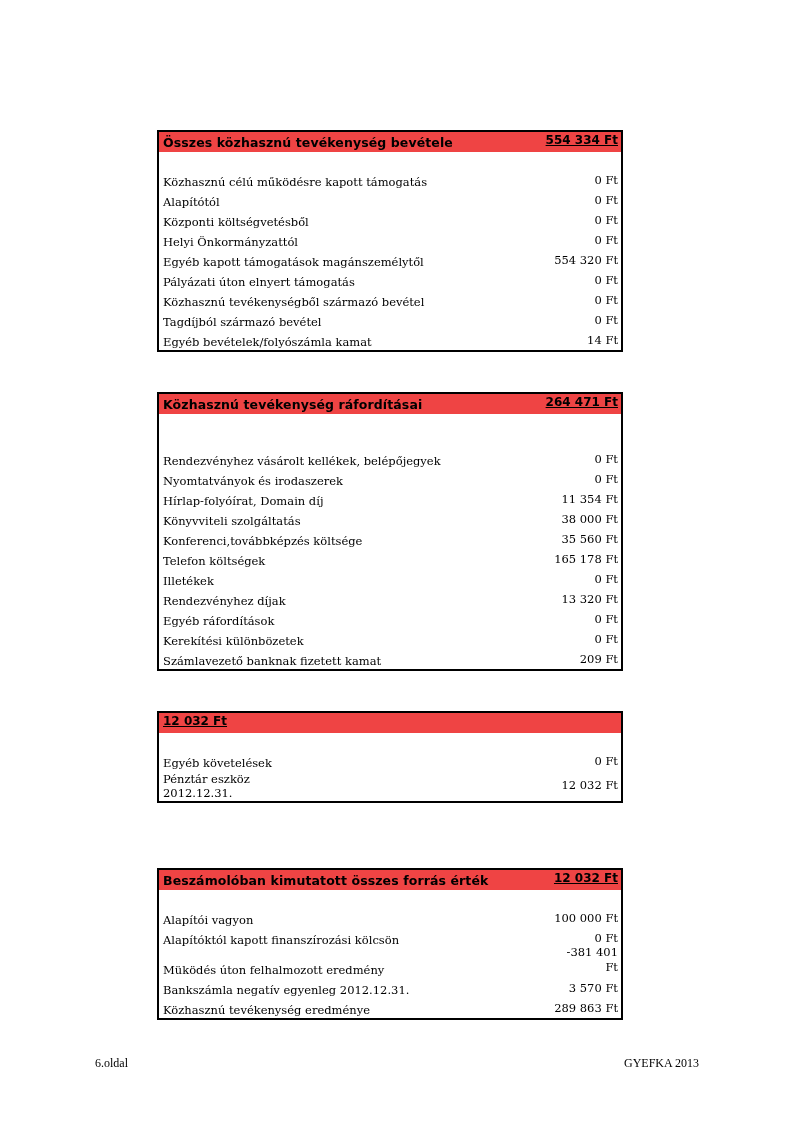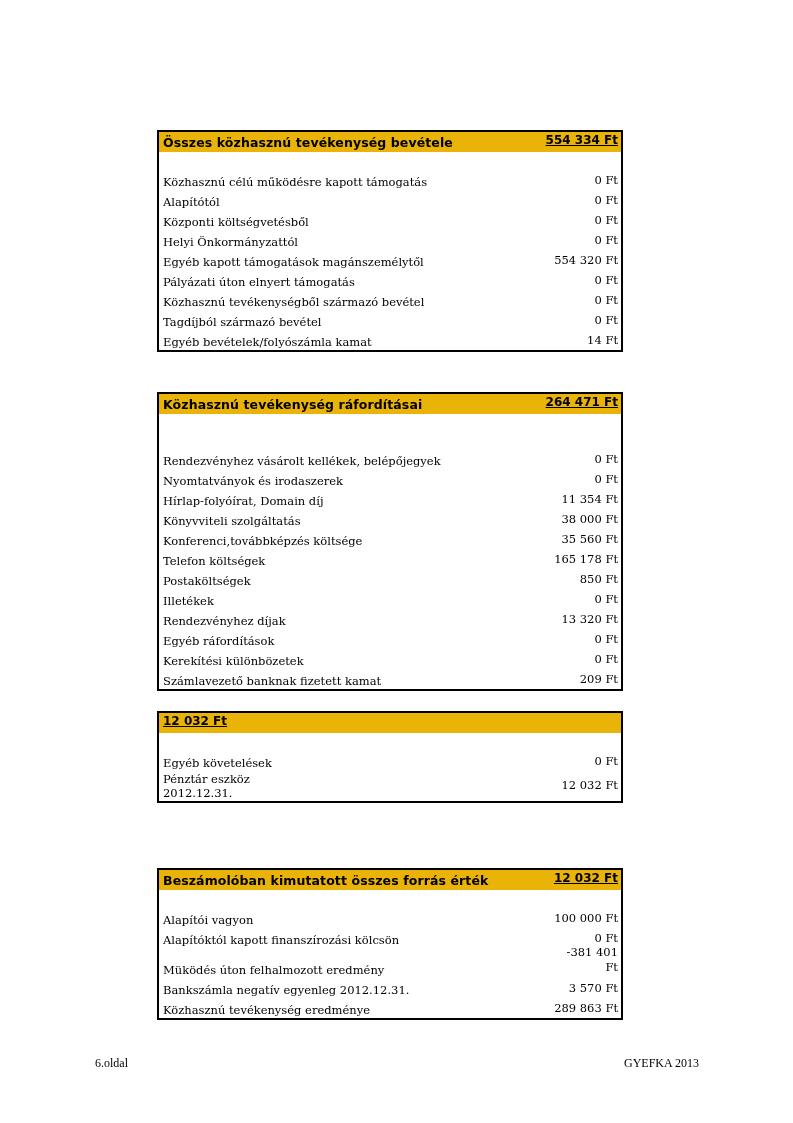--- a/index.html
+++ b/index.html
@@ -3,21 +3,21 @@
 <meta charset="utf-8">
 <style>
   html, body { margin:0; padding:0; background:#ffffff; }
   body { width:793px; height:1123px; position:relative; overflow:hidden; }
   .box {
     position:absolute; left:157px; width:463px;
     border:2px solid #000; box-sizing:border-box; width:466px;
     background:#fff;
   }
   .hdr {
-    background:#eab308; height:20px; display:flex; justify-content:space-between;
+    background:#ef4444; height:20px; display:flex; justify-content:space-between;
     align-items:flex-start; padding:0 3px 0 4px;
     font-family:"DejaVu Sans", sans-serif; font-weight:bold; font-size:12.5px; color:#000;
   }
   .hdr .t { padding-top:3px; letter-spacing:0.1px; }
   .hdr .v { padding-top:1px; font-size:12px;text-decoration:underline; }
   .row {
     display:flex; justify-content:space-between; align-items:flex-end;
     height:20px; padding:0 3px 0 4px;
     font-family:"DejaVu Serif", serif; font-size:11.5px; color:#000;
   }
@@ -101,24 +101,20 @@
     </div>
   <div class="row">
       <span class="l">Konferenci,továbbképzés költsége</span>
       <span class="r">35 560 Ft</span>
     </div>
   <div class="row">
       <span class="l">Telefon költségek</span>
       <span class="r">165 178 Ft</span>
     </div>
   <div class="row">
-      <span class="l">Postaköltségek</span>
-      <span class="r">850 Ft</span>
-    </div>
-  <div class="row">
       <span class="l">Illetékek</span>
       <span class="r">0 Ft</span>
     </div>
   <div class="row">
       <span class="l">Rendezvényhez díjak</span>
       <span class="r">13 320 Ft</span>
     </div>
   <div class="row">
       <span class="l">Egyéb ráfordítások</span>
       <span class="r">0 Ft</span>

